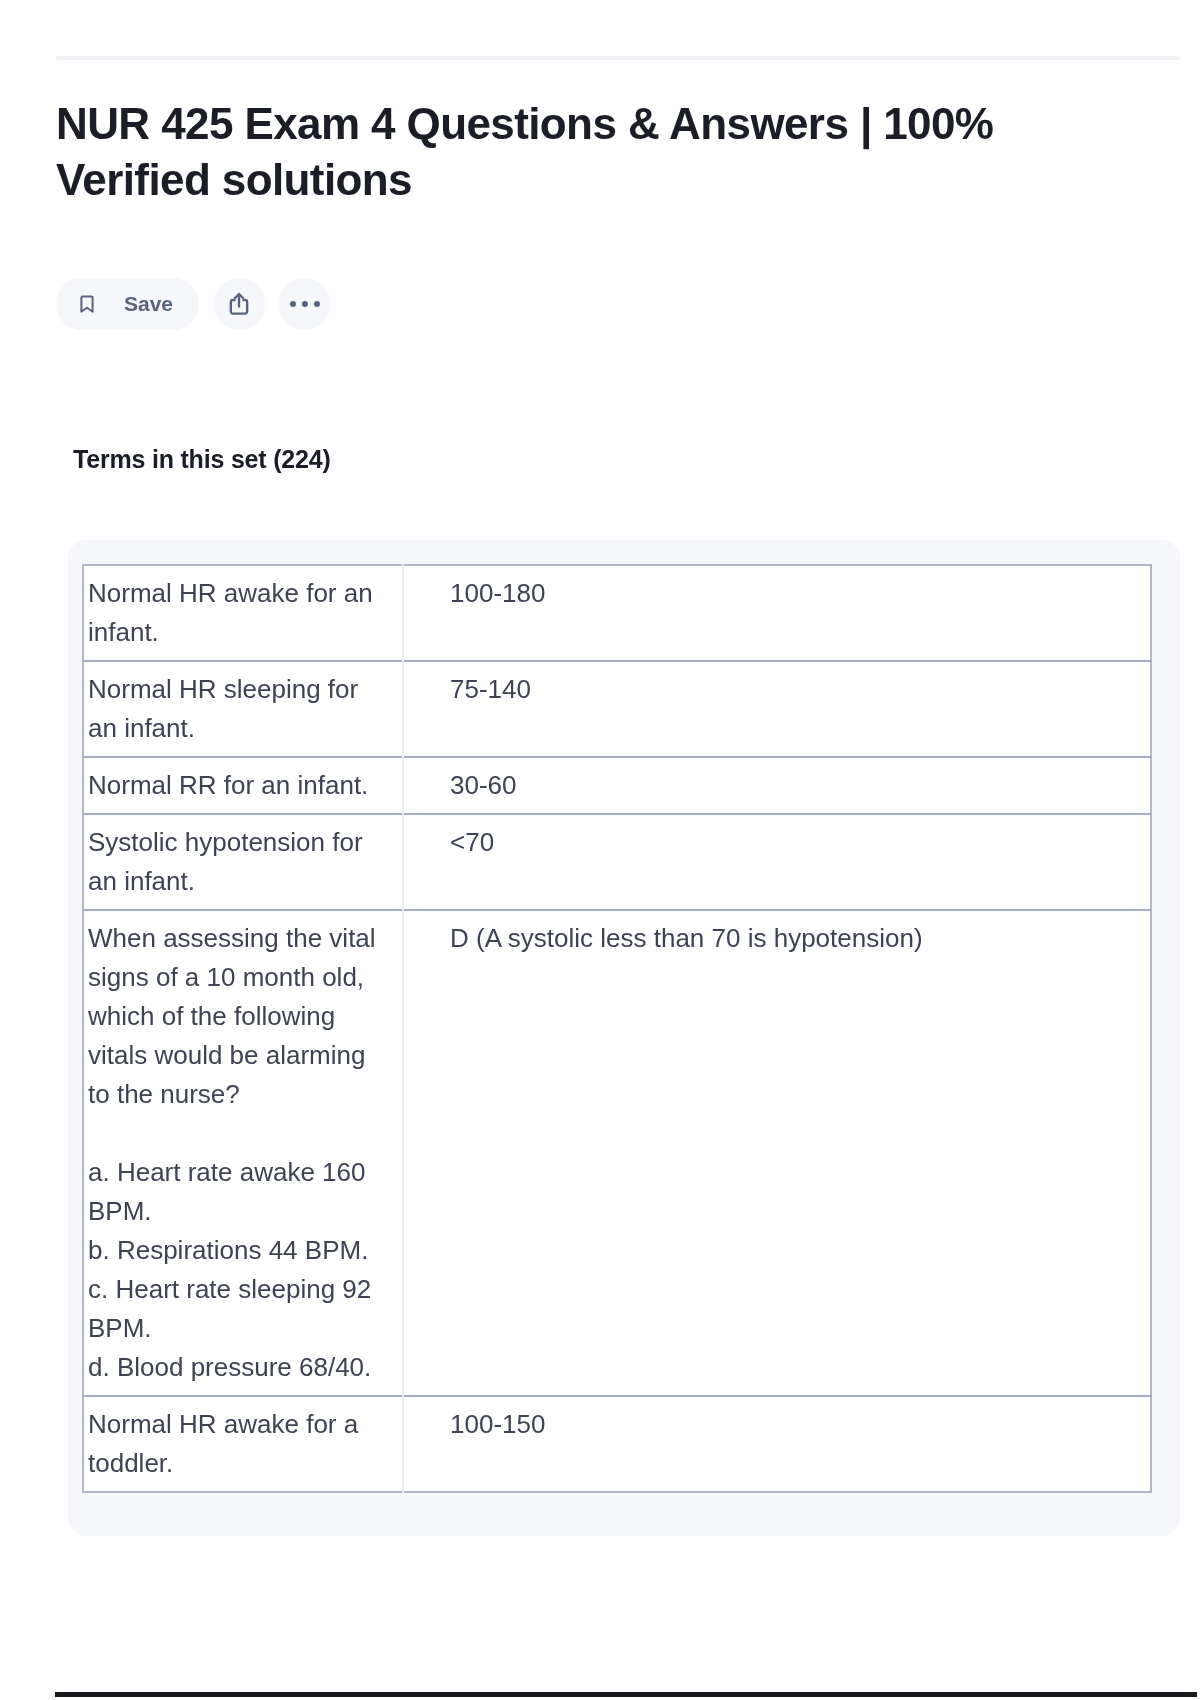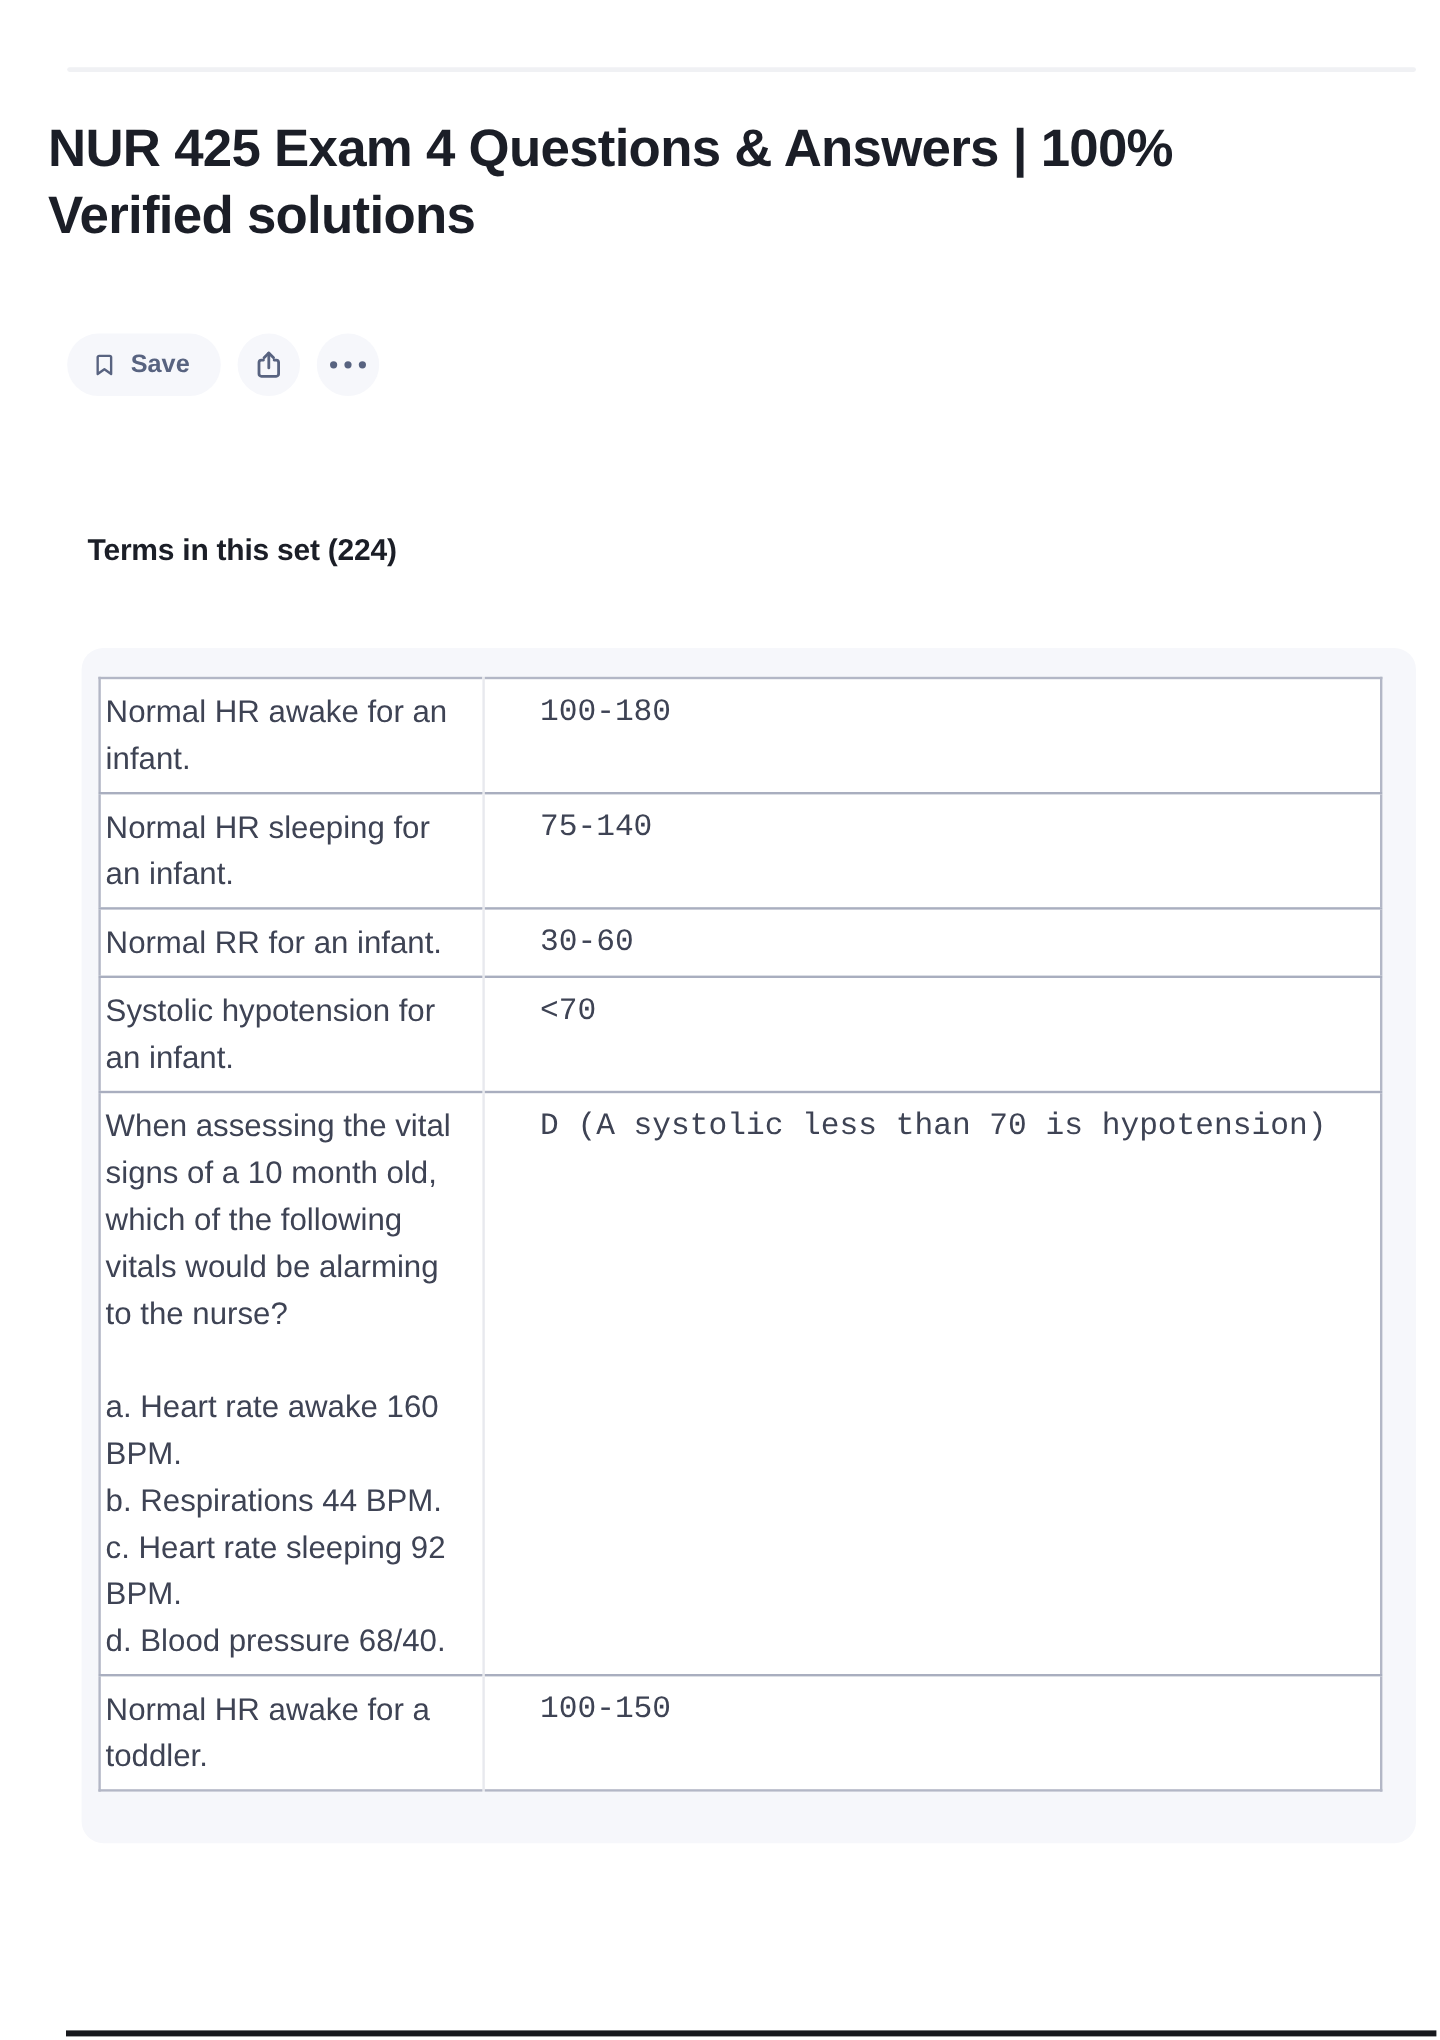--- a/index.html
+++ b/index.html
@@ -9,33 +9,33 @@
     font-family:"Liberation Sans", sans-serif;
     -webkit-font-smoothing:antialiased;
   }
 
   .top-divider {
     position:absolute; left:56px; top:56px;
     width:1124px; height:4px; background:#f0f1f4; border-radius:2px;
   }
 
   .page-title {
-    position:absolute; left:40px; top:96px; width:1040px;
+    position:absolute; left:56px; top:96px; width:1040px;
     margin:0; font-size:44px; line-height:56px; font-weight:bold;
     letter-spacing:-0.6px; color:#1b1e27;
   }
 
   .toolbar {
     position:absolute; left:56px; top:278px;
     display:flex; align-items:center; gap:14px;
   }
   .save-btn {
     height:52px; padding:0 26px 0 20px; border:none; border-radius:26px;
     background:#f6f7fb; color:#586380;
-    display:flex; align-items:center; gap:11px;
+    display:flex; align-items:center; gap:26px;
     font-family:inherit; font-size:21px; font-weight:bold; cursor:pointer;
   }
   .circle-btn {
     width:52px; height:52px; border:none; border-radius:50%;
     background:#f6f7fb; color:#586380;
     display:flex; align-items:center; justify-content:center; cursor:pointer;
   }
   .icon-svg { display:block; }
   .dots { display:flex; align-items:center; }
   .dots i {
@@ -63,21 +63,21 @@
   .terms-table, .terms-table tr, .terms-table td { box-sizing:border-box; }
   .terms-table { border:2px solid #b3b7c6; }
   .terms-table tr + tr { border-top:2px solid #a9aebf; }
   .terms-table td { vertical-align:top; }
   .term-cell {
     width:320px;
     padding:8px 8px 8px 4px;
     border-right:2px solid #e8e9ee;
     white-space:pre-line;
   }
-  .def-cell { padding:8px 12px 8px 46px;font-family:Liberation Mono, monospace; }
+  .def-cell { padding:8px 12px 8px 46px; }
 
   .bottom-bar {
     position:absolute; left:55px; top:1692px;
     width:1142px; height:5px; background:#17181c;
   }
 </style>
 </head>
 <body>
 
 <div class="top-divider"></div>

